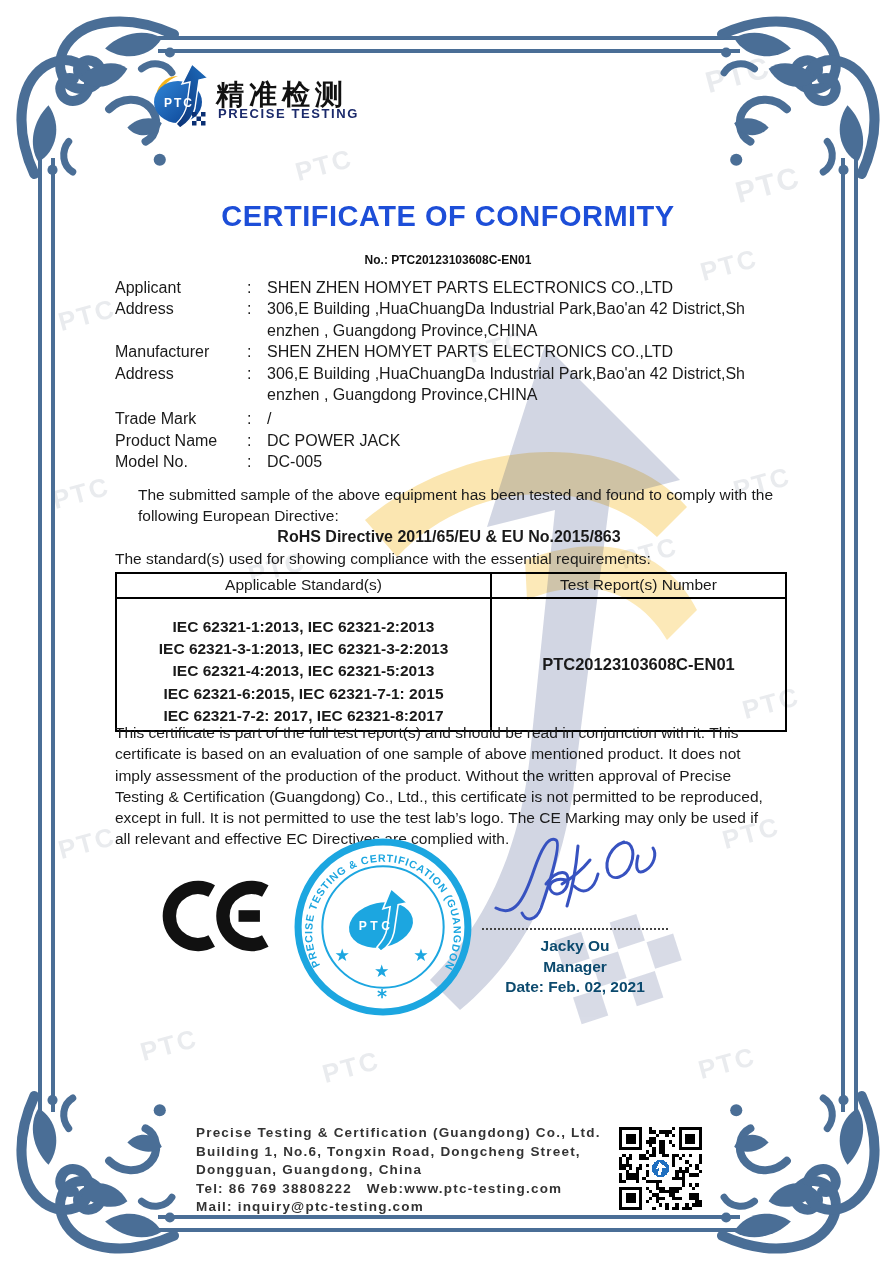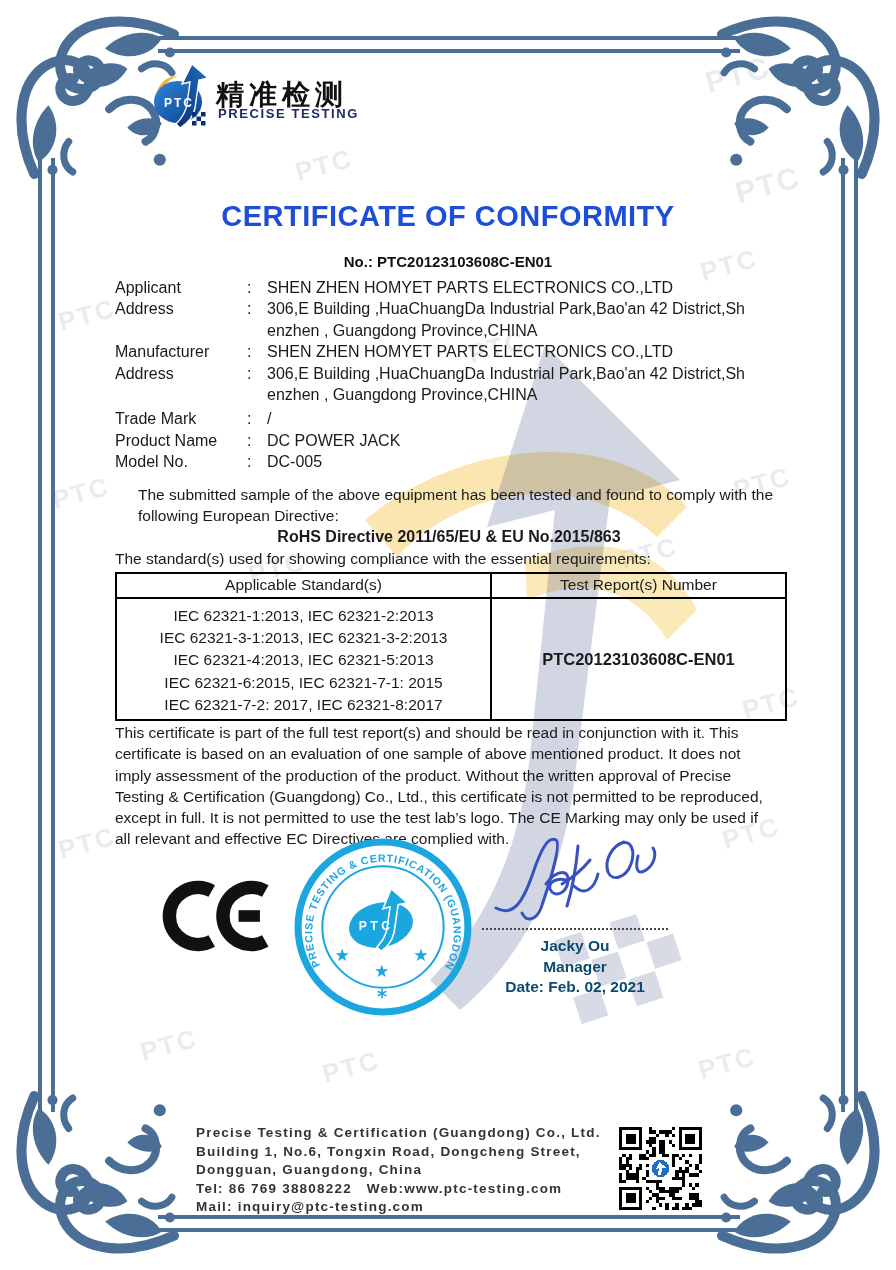--- a/index.html
+++ b/index.html
@@ -12,40 +12,40 @@
   
   .wm{position:absolute;font-weight:bold;color:rgba(120,130,150,0.16);
       transform:rotate(-15deg);letter-spacing:2px;pointer-events:none;}
   
   .logo-cn{position:absolute;left:216px;top:76px;font-size:28px;font-weight:bold;color:#111111;letter-spacing:5px;}
   .logo-en{position:absolute;left:218px;top:106px;font-size:13px;font-weight:bold;color:#1b2a6b;letter-spacing:1.6px;}
   
   .title{position:absolute;left:48px;top:200px;width:800px;text-align:center;
          font-size:29px;font-weight:bold;letter-spacing:0.5px;color:#1d4ed8;}
   .certno{position:absolute;left:48px;top:253px;width:800px;text-align:center;
-          font-size:15px;font-weight:bold;color:#111;}
+          font-size:12px;font-weight:bold;color:#111;}
   
   .info{position:absolute;left:115px;top:277px;width:690px;font-size:16px;line-height:21.4px;font-weight:normal;}
   .irow{display:flex;align-items:flex-start;}
   .ilabel{width:132px;flex:none;}
   .icolon{width:20px;flex:none;}
   .ivalue{white-space:pre-line;width:538px;}
   .gap-row{margin-top:3px;}
   
   .stmt{position:absolute;left:115px;top:484px;width:682px;font-size:15.5px;line-height:21.3px;white-space:pre-line;margin-left:23px;}
   .directive{position:absolute;left:115px;top:528px;width:668px;text-align:center;font-size:16px;font-weight:bold;}
   .stdintro{position:absolute;left:115px;top:550px;width:682px;font-size:15.5px;}
   
   .stable{position:absolute;left:115px;top:572px;width:668px;border:2px solid #000;}
   .thead{display:flex;border-bottom:2px solid #000;}
   .tbody{display:flex;}
   .tc-l{width:373px;flex:none;border-right:2px solid #000;text-align:center;}
   .tc-r{flex:1;text-align:center;}
   .thead .tc-l,.thead .tc-r{font-size:15.5px;padding:2px 0 3px 0;}
-  .tbody .tc-l{font-size:15.5px;font-weight:normal;line-height:22.2px;padding:6px 0 3px 0;}
+  .tbody .tc-l{font-size:15.5px;font-weight:bold;line-height:22.2px;padding:17px 0 3px 0;}
   .tbody .tc-r{display:flex;align-items:center;justify-content:center;font-size:16.5px;font-weight:bold;}
   .std-line{white-space:nowrap;}
   
   .disc{position:absolute;left:115px;top:722px;width:690px;font-size:15.5px;line-height:21.3px;white-space:pre-line;}
   
   .dotline{position:absolute;left:482px;top:928px;width:186px;border-top:2px dotted #444;}
   .sigblock{position:absolute;left:468px;top:936px;width:214px;text-align:center;
             font-size:15.5px;font-weight:bold;line-height:20.5px;color:#0c4a6e;}
   
   .footer{position:absolute;left:196px;top:1124px;width:430px;font-size:13.5px;font-weight:bold;

